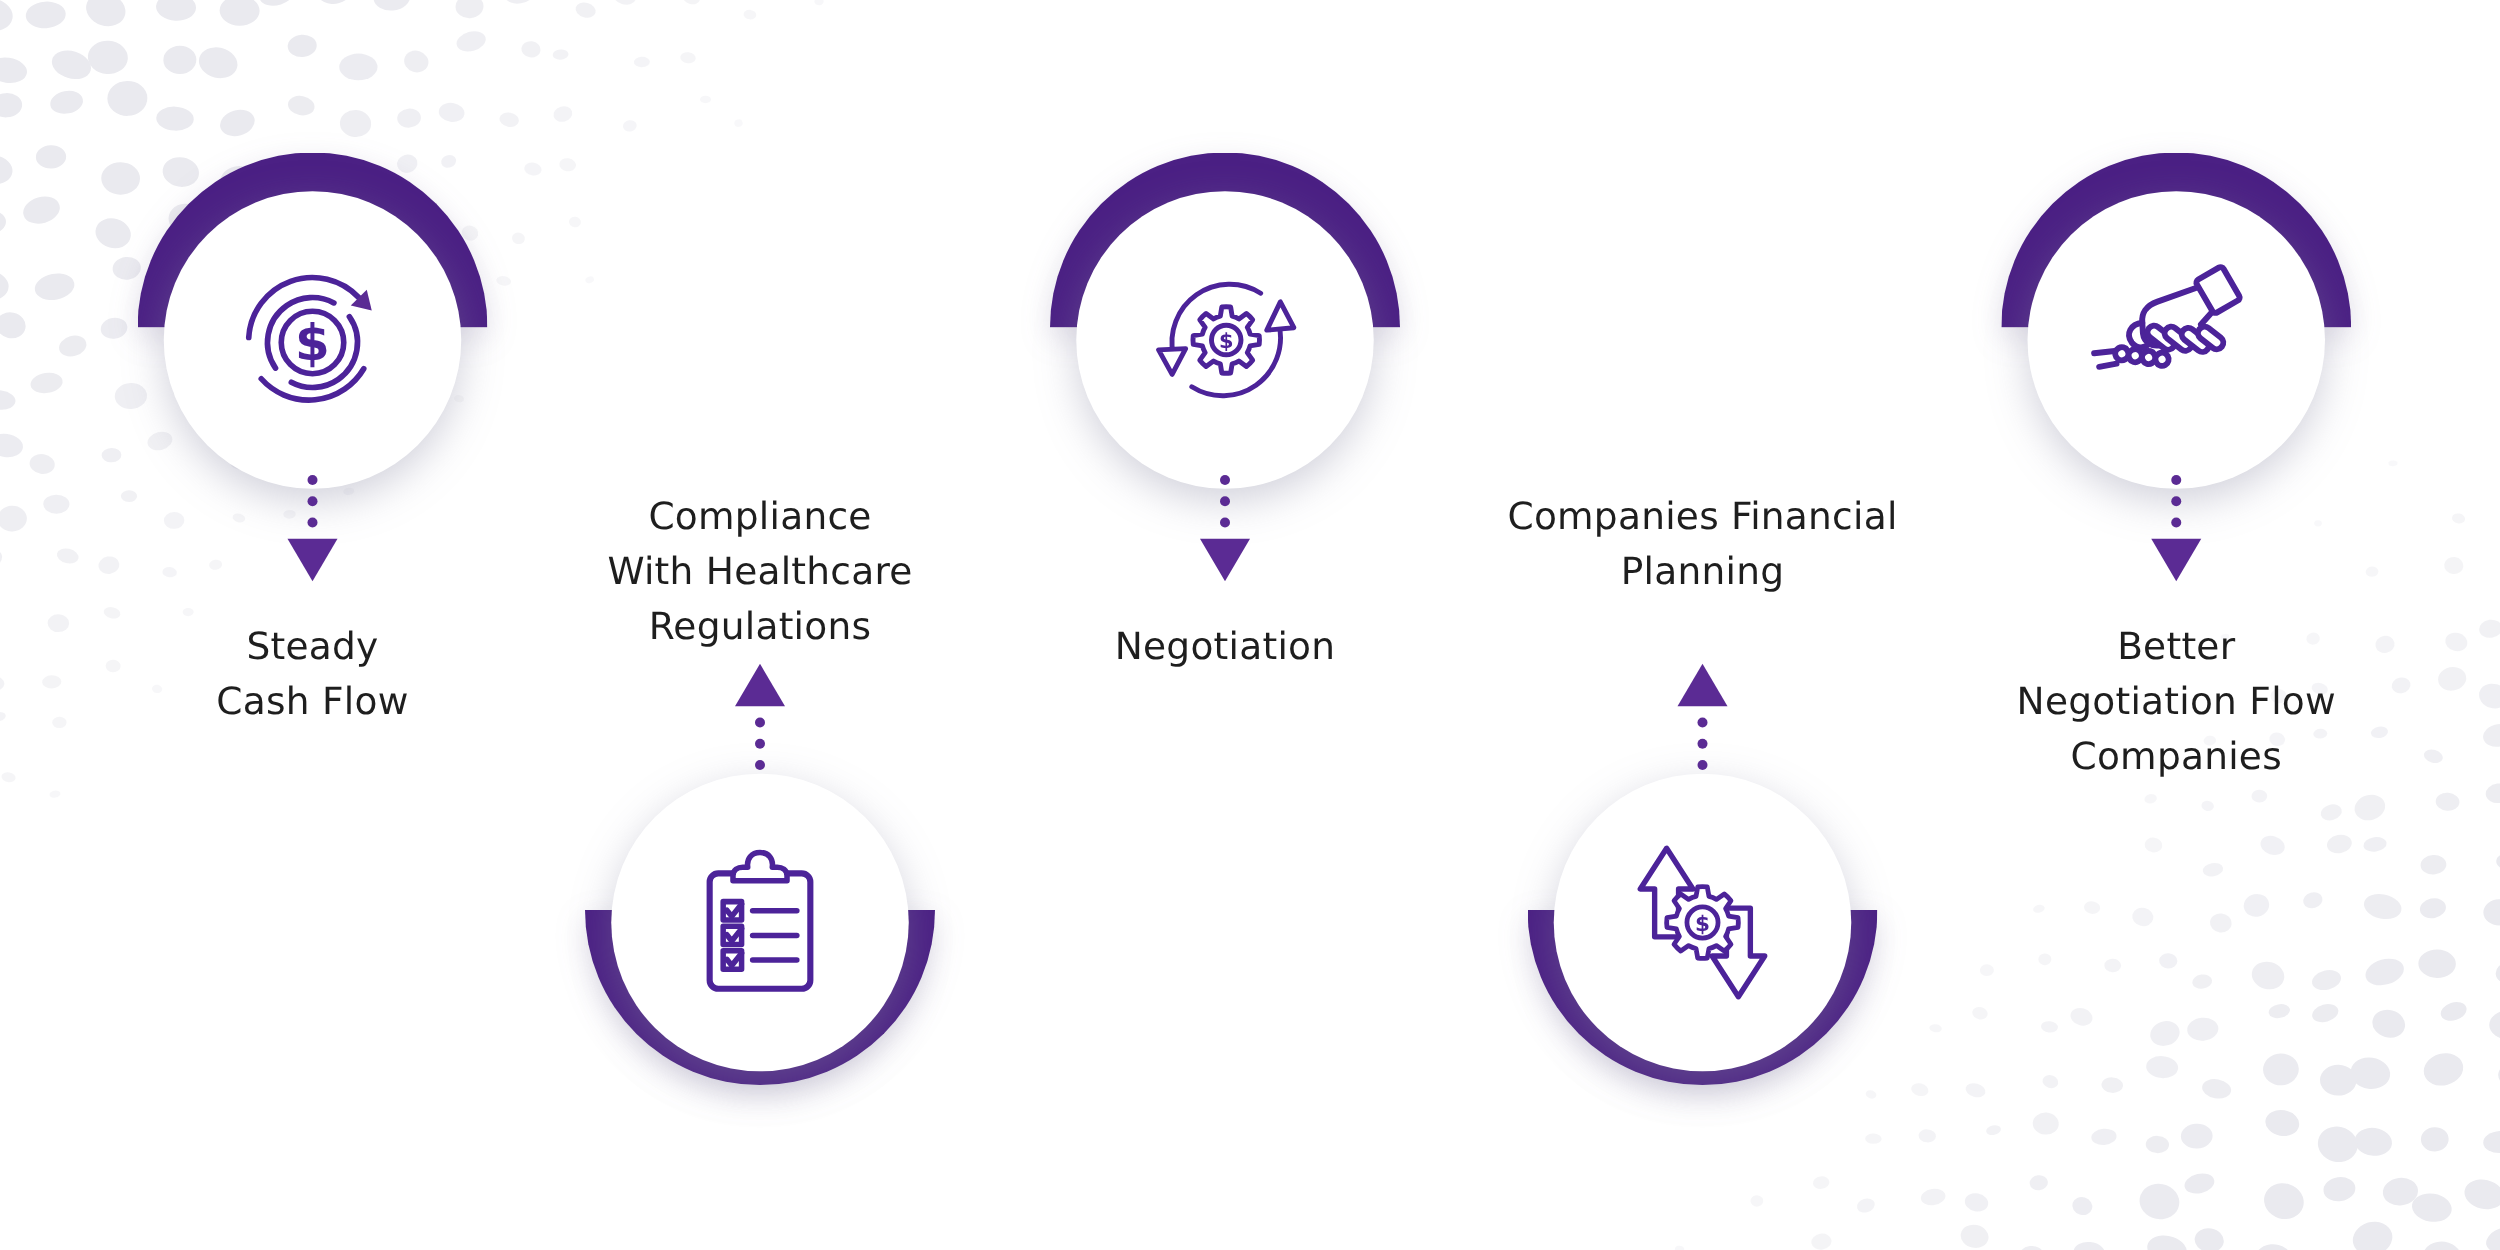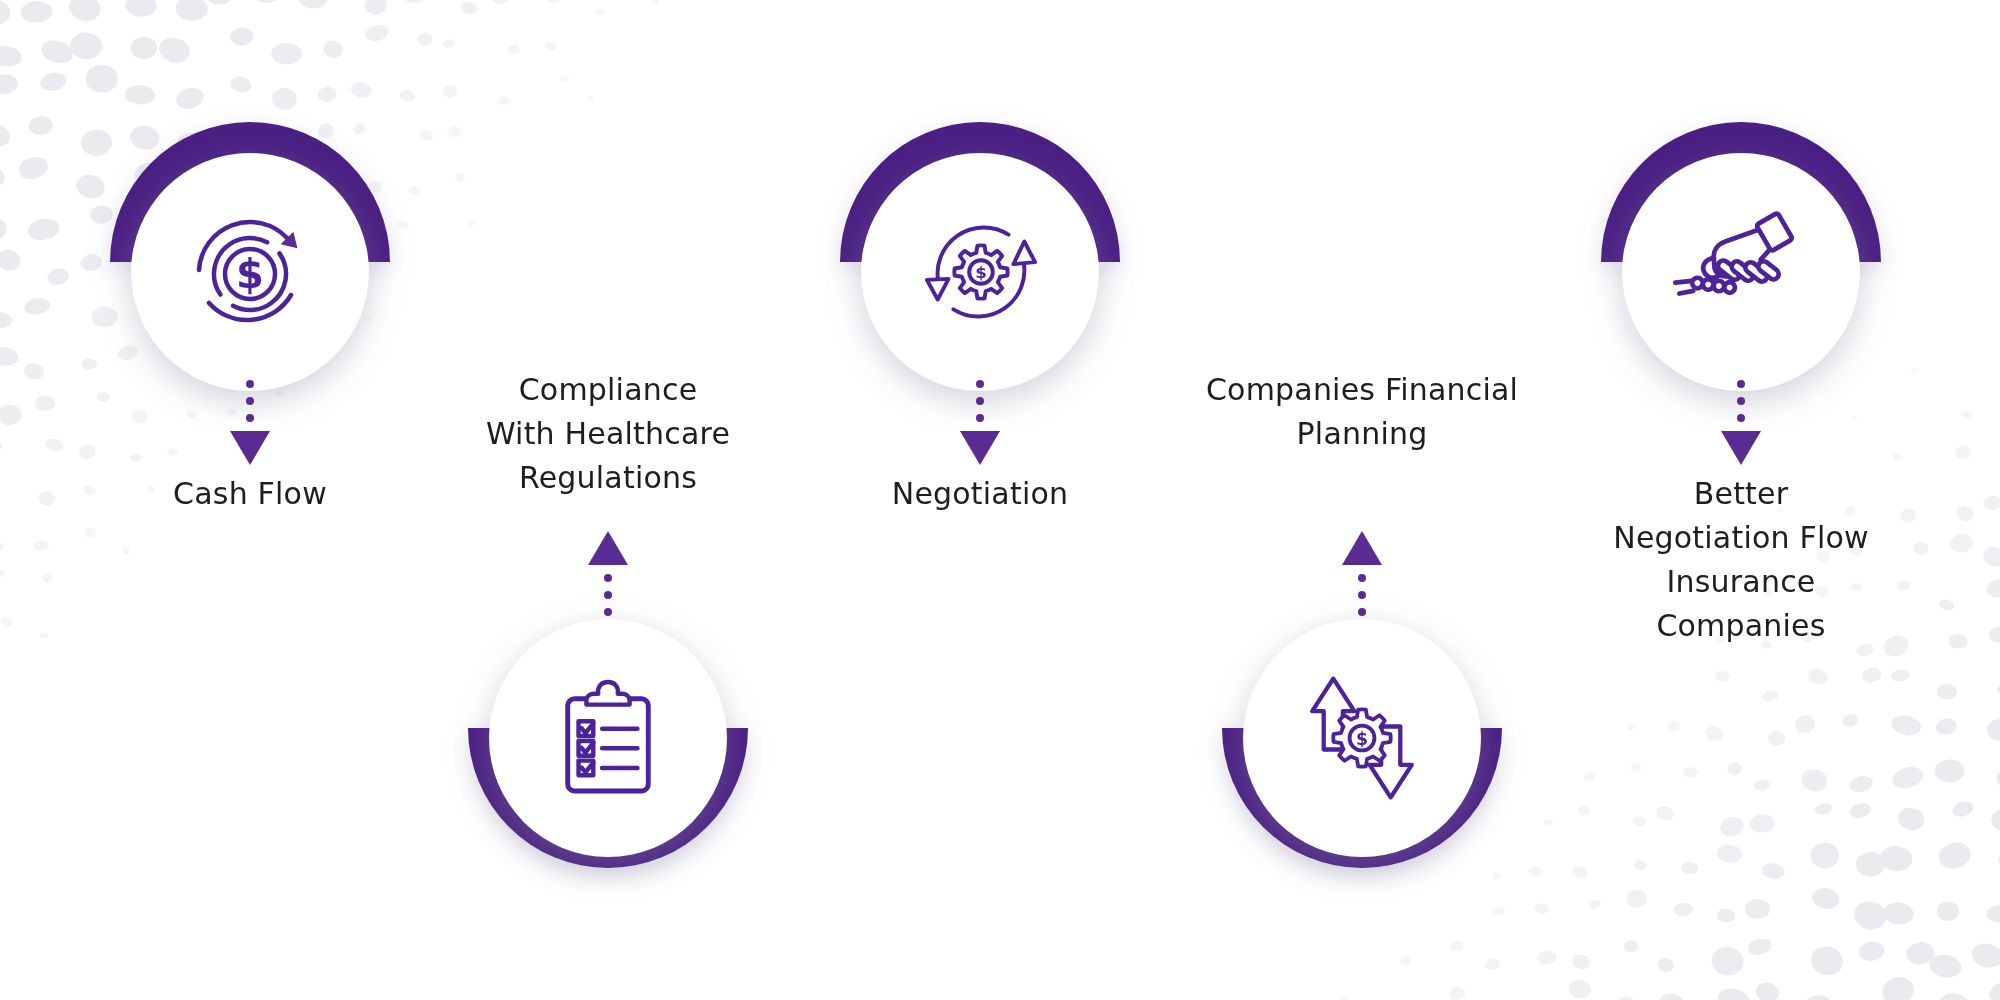--- a/index.html
+++ b/index.html
@@ -23,21 +23,21 @@
   
   .flow-arrow{position:absolute;width:40px;z-index:3;display:flex;flex-direction:column;
               align-items:center;gap:9px;}
   .flow-arrow .dot{width:8px;height:8px;border-radius:50%;background:var(--arrowp,#5B2B94);}
   .tri{width:0;height:0;border-left:20px solid transparent;border-right:20px solid transparent;}
   .tri.down{border-top:34px solid var(--arrowp,#5B2B94);}
   .tri.up{border-bottom:34px solid var(--arrowp,#5B2B94);}
 
   
   .label{position:absolute;width:420px;text-align:center;z-index:3;
-         font-size:30px;line-height:44px;letter-spacing:.2px;color:var(--text,#1E1E1E);}
+         font-size:30px;line-height:44px;letter-spacing:.2px;color:var(--text,#1E1E1E);margin-top:24px;}
   .label .line{display:block;}
 
   
   .ic{stroke:var(--icon,#4C2399);fill:none;stroke-linecap:round;stroke-linejoin:round;}
   .ic-solid{fill:var(--arrowp,#5B2B94);stroke:none;}
   .ic-white{fill:var(--circle,#fff);stroke:var(--icon,#4C2399);stroke-linejoin:round;}
   .ic-text{fill:var(--icon,#4C2399);stroke:none;font-weight:bold;
            font-family:"DejaVu Sans",sans-serif;text-anchor:middle;}
 </style>
 </head>
@@ -368,20 +368,21 @@
         <path class="ic" stroke-width="4.5" d="M25,97 A51 51 0 0 0 107,89"></path>
       </svg>
     </div>
     <div class="flow-arrow" style="left:230px;top:380px">
       <span class="dot"></span>
       <span class="dot"></span>
       <span class="dot"></span>
       <span class="tri down"></span>
     </div>
     <div class="label" style="left:40px;top:472px">
+      <span class="line">Steady</span>
       <span class="line">Cash Flow</span>
     </div>
   </div>
 
   <div>
     <div class="label" style="left:398px;top:368px">
       <span class="line">Compliance</span>
       <span class="line">With Healthcare</span>
       <span class="line">Regulations</span>
     </div>
@@ -480,18 +481,17 @@
     </div>
     <div class="flow-arrow" style="left:1721px;top:380px">
       <span class="dot"></span>
       <span class="dot"></span>
       <span class="dot"></span>
       <span class="tri down"></span>
     </div>
     <div class="label" style="left:1531px;top:472px">
       <span class="line">Better</span>
       <span class="line">Negotiation Flow</span>
-      <span class="line">Insurance</span>
       <span class="line">Companies</span>
     </div>
   </div>
 
 </div>
 
 </body></html>

